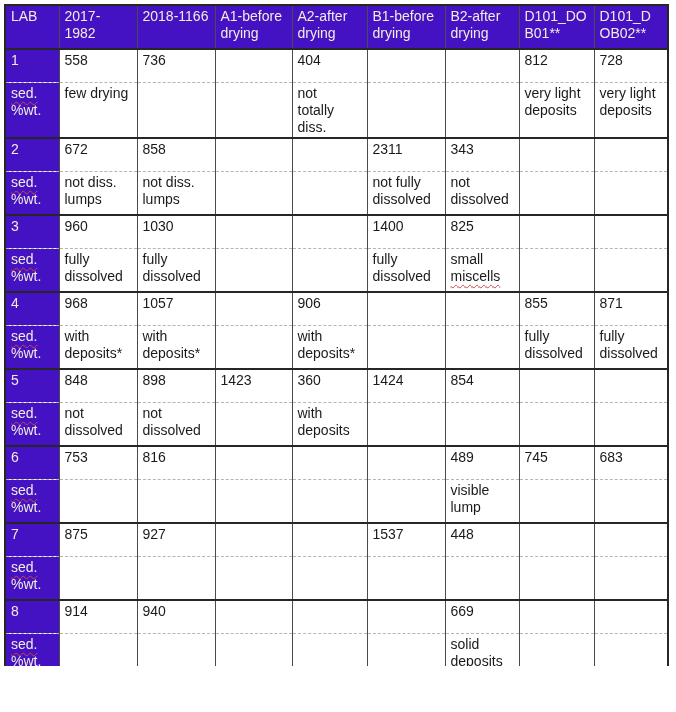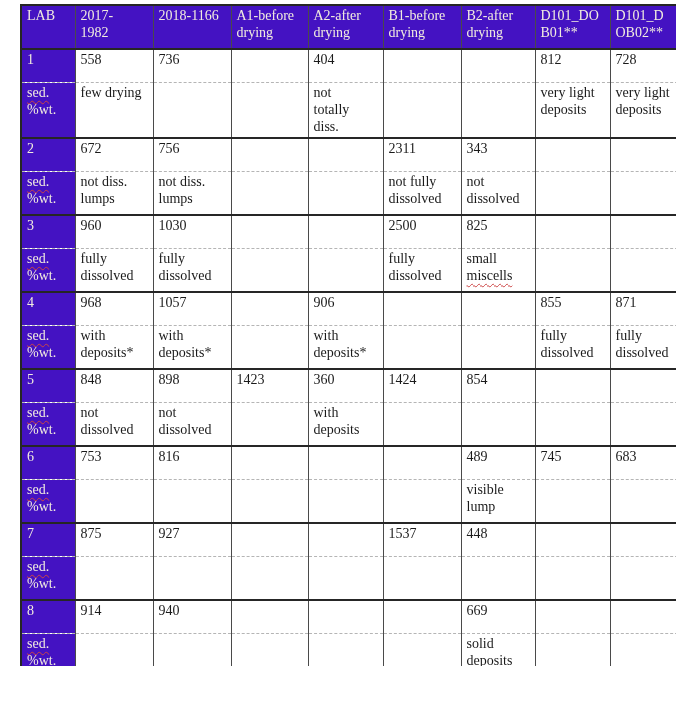--- a/index.html
+++ b/index.html
@@ -8,22 +8,22 @@
     --body-text:#1a1a1a;
     --grid-dark:#262626;
     --grid-vertical:#4a4a4a;
     --grid-dashed:#b5b5b5;
     --squiggle:#cc4444;
     --page-bg:#ffffff;
   }
   html,body{margin:0;padding:0;background:var(--page-bg);}
   .page{
     width:676px;height:666px;box-sizing:border-box;
-    padding:4px 0 0 20px;
-    font-family:Liberation Serif, serif;
+    padding:4px 0 0 4px;
+    font-family:Liberation Sans, sans-serif;
     color:var(--body-text);
     overflow:hidden;
   }
   table.results{
     border-collapse:collapse;
     table-layout:fixed;
     width:664px;
     font-size:14px;
     line-height:1.2;
     border:2px solid var(--grid-dark);
@@ -123,21 +123,21 @@
           <td></td>
           <td></td>
           <td>very light
 deposits</td>
           <td>very light
 deposits</td>
         </tr>
         <tr class="num-row">
           <th class="rowhead">2</th>
           <td>672</td>
-          <td>756</td>
+          <td>858</td>
           <td></td>
           <td></td>
           <td>2311</td>
           <td>343</td>
           <td></td>
           <td></td>
         </tr>
         <tr class="sed-row">
           <th class="rowhead"><span class="squiggle">sed.</span>
 %wt.</th>
@@ -153,21 +153,21 @@
 dissolved</td>
           <td></td>
           <td></td>
         </tr>
         <tr class="num-row">
           <th class="rowhead">3</th>
           <td>960</td>
           <td>1030</td>
           <td></td>
           <td></td>
-          <td>2500</td>
+          <td>1400</td>
           <td>825</td>
           <td></td>
           <td></td>
         </tr>
         <tr class="sed-row">
           <th class="rowhead"><span class="squiggle">sed.</span>
 %wt.</th>
           <td>fully
 dissolved</td>
           <td>fully

